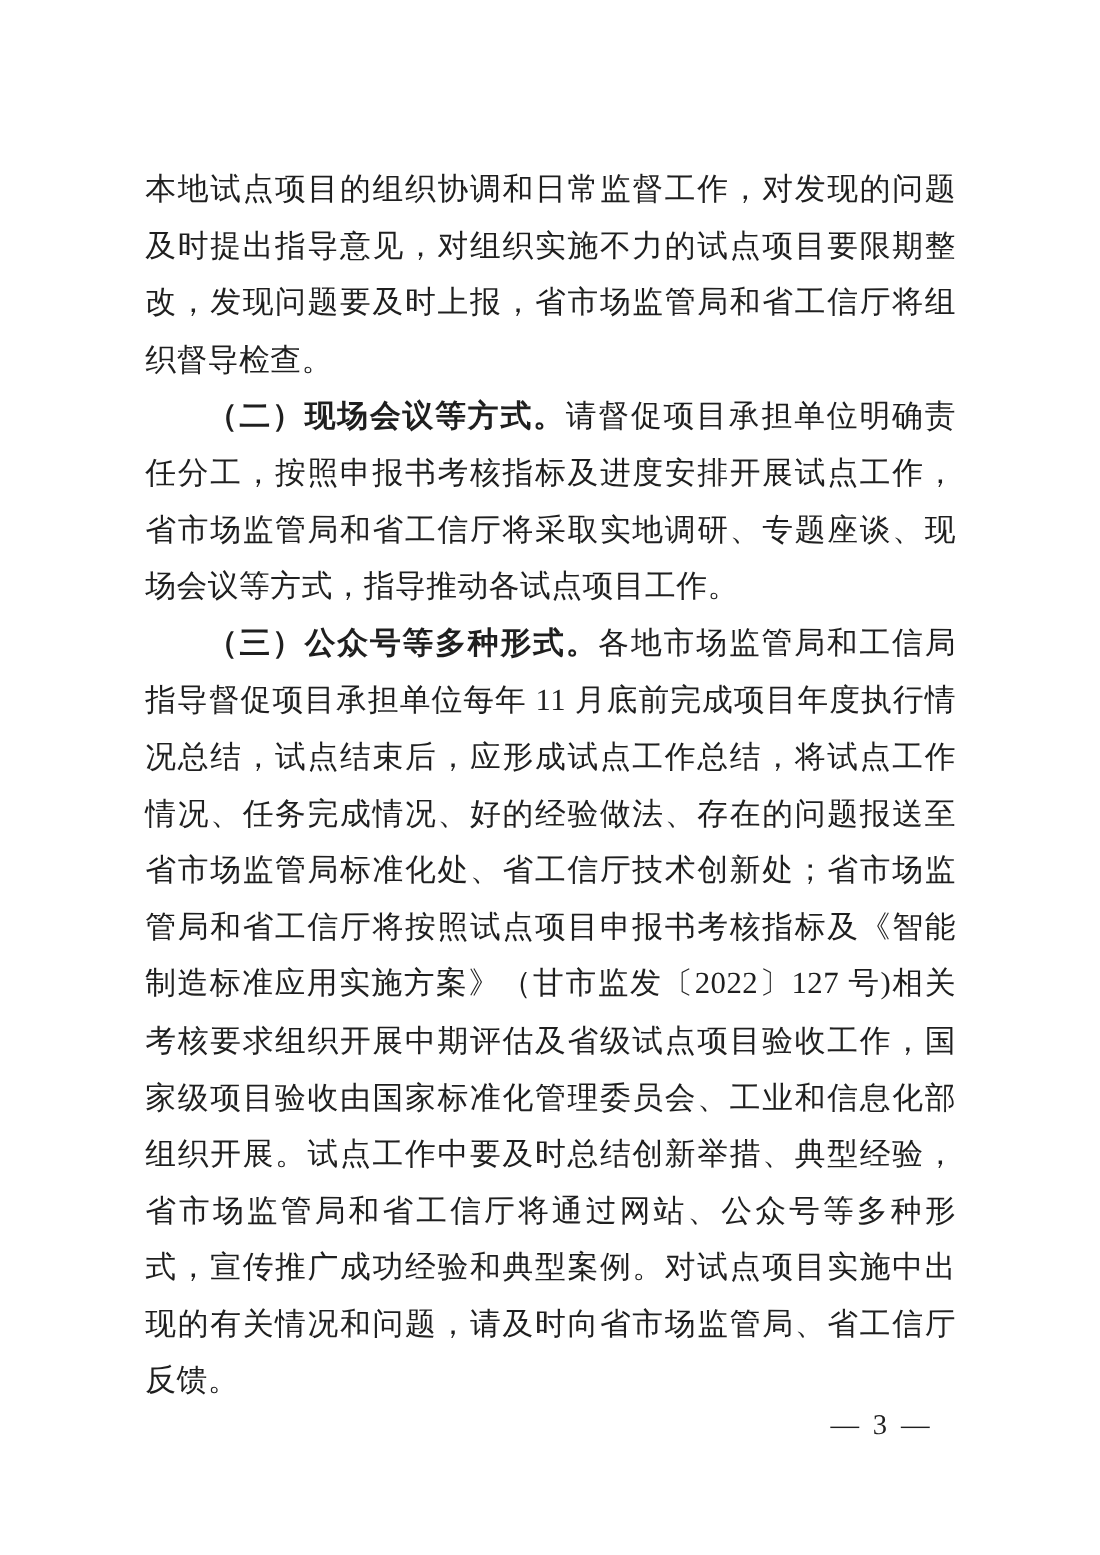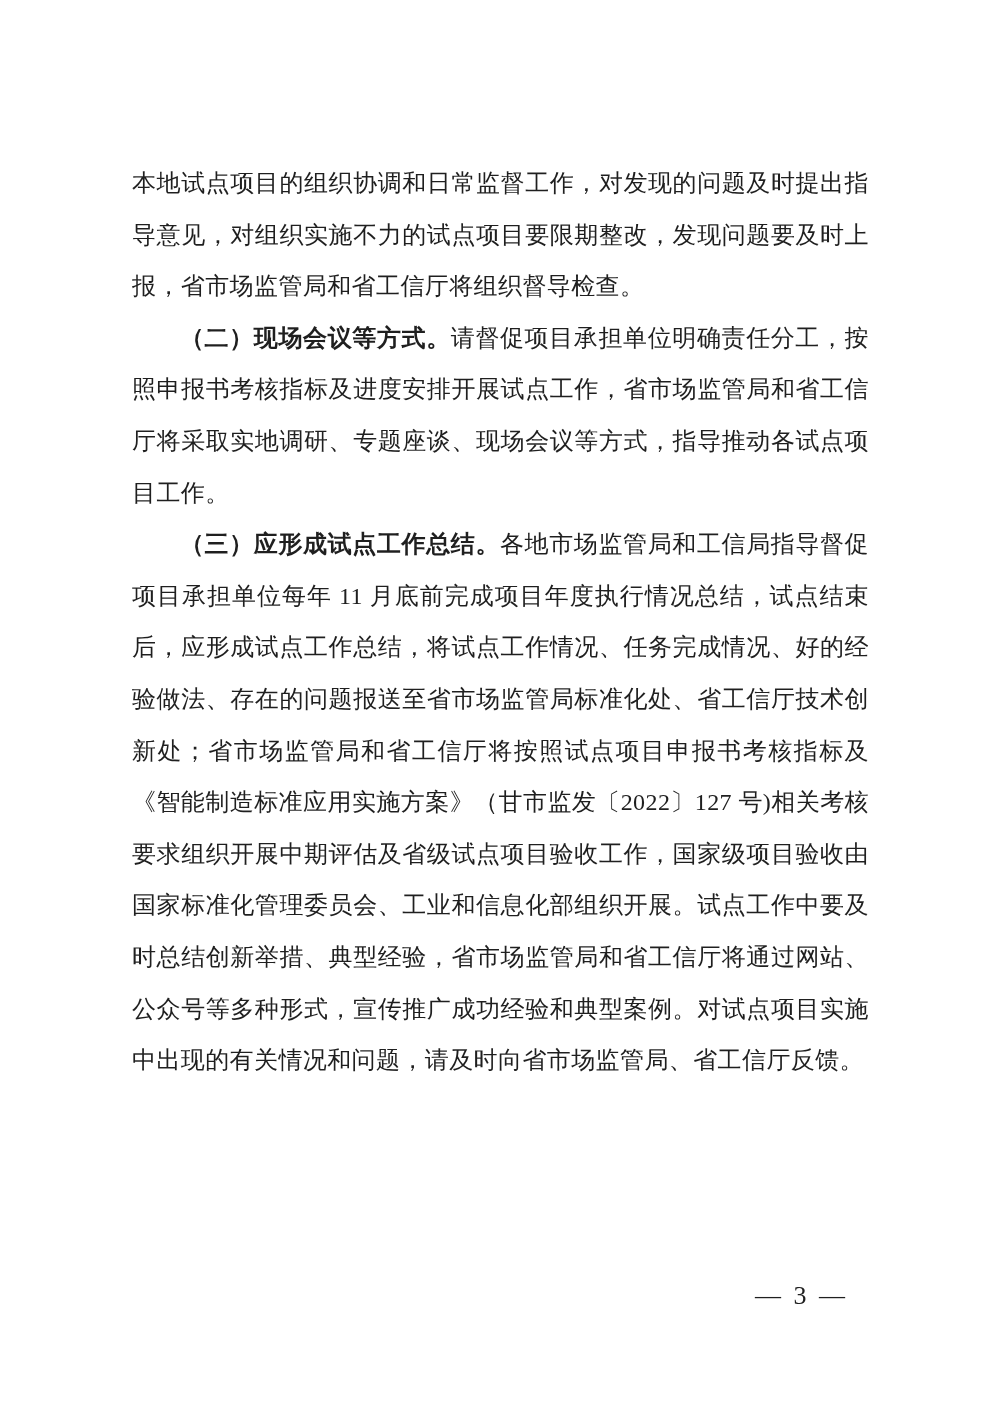--- a/index.html
+++ b/index.html
@@ -14,23 +14,23 @@
     height: 1414px;
     margin: 0 auto;
     background: #ffffff;
     font-family: "Liberation Serif", "DejaVu Serif", serif;
     color: #1f1f1f;
     overflow: hidden;
   }
   .content {
     position: absolute;
     left: 132px;
-    top: 158px;
+    top: 147px;
     width: 737px;
-    font-size: 24px;
+    font-size: 28px;
     line-height: 51.6px;
     letter-spacing: 0.4px;
     text-align: justify;
     text-justify: inter-character;
   }
   .para {
     margin: 0;
     padding: 0;
     text-indent: 2em;
   }
@@ -51,16 +51,16 @@
     white-space: nowrap;
   }
 </style>
 </head>
 <body>
 
 <div class="page">
   <div class="content">
     <p class="para continuation"><span>本地试点项目的组织协调和日常监督工作，对发现的问题及时提出指导意见，对组织实施不力的试点项目要限期整改，发现问题要及时上报，省市场监管局和省工信厅将组织督导检查。</span></p>
     <p class="para"><span class="lead">（二）现场会议等方式。</span><span>请督促项目承担单位明确责任分工，按照申报书考核指标及进度安排开展试点工作，省市场监管局和省工信厅将采取实地调研、专题座谈、现场会议等方式，指导推动各试点项目工作。</span></p>
-    <p class="para"><span class="lead">（三）应形成试点工作总结。</span><span>各地市场监管局和工信局指导督促项目承担单位每年 11 月底前完成项目年度执行情况总结，试点结束后，应形成试点工作总结，将试点工作情况、任务完成情况、好的经验做法、存在的问题报送至省市场监管局标准化处、省工信厅技术创新处；省市场监管局和省工信厅将按照试点项目申报书考核指标及《智能制造标准应用实施方案》（甘市监发〔2022〕127 号)相关考核要求组织开展中期评估及省级试点项目验收工作，国家级项目验收由国家标准化管理委员会、工业和信息化部组织开展。试点工作中要及时总结创新举措、典型经验，省市场监管局和省工信厅将通过网站、公众号等多种形式，宣传推广成功经验和典型案例。对试点项目实施中出现的有关情况和问题，请及时向省市场监管局、省工信厅反馈。</span></p>
+    <p class="para"><span class="lead">（三）公众号等多种形式。</span><span>各地市场监管局和工信局指导督促项目承担单位每年 11 月底前完成项目年度执行情况总结，试点结束后，应形成试点工作总结，将试点工作情况、任务完成情况、好的经验做法、存在的问题报送至省市场监管局标准化处、省工信厅技术创新处；省市场监管局和省工信厅将按照试点项目申报书考核指标及《智能制造标准应用实施方案》（甘市监发〔2022〕127 号)相关考核要求组织开展中期评估及省级试点项目验收工作，国家级项目验收由国家标准化管理委员会、工业和信息化部组织开展。试点工作中要及时总结创新举措、典型经验，省市场监管局和省工信厅将通过网站、公众号等多种形式，宣传推广成功经验和典型案例。对试点项目实施中出现的有关情况和问题，请及时向省市场监管局、省工信厅反馈。</span></p>
   </div>
   <div class="footer"><span>— 3 —</span></div>
 </div>
 
 </body></html>

